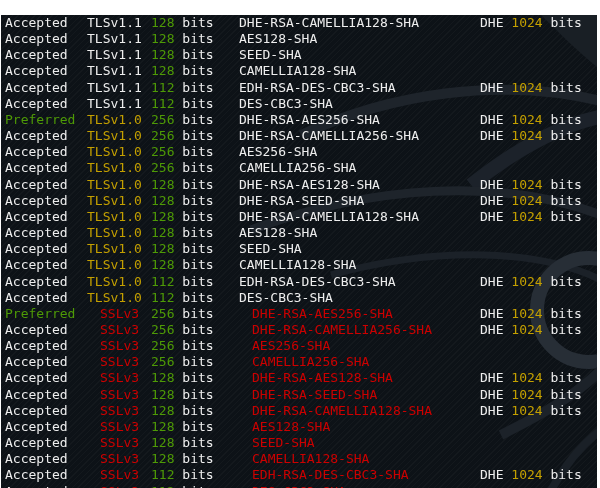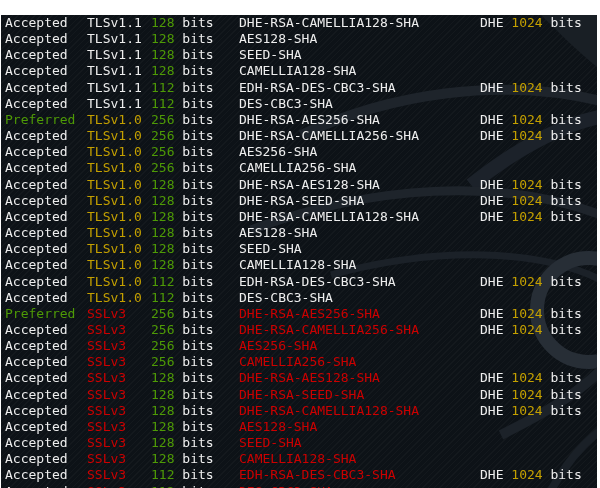--- a/index.html
+++ b/index.html
@@ -37,21 +37,21 @@
   .c-status {left:4px;}
   .c-version{left:86px;}
   .c-bits   {left:150px;}
   .c-cipher {left:238px;}
   .c-kex    {left:479px;}
   
   .c-bits i, .c-kex i{font-style:normal;}
   .white {color:var(--white,#eeeeee);}
   .green {color:var(--green,#4e9a06);text-align:right;}
   .yellow{color:var(--yellow,#c4a000);text-align:right;}
-  .red   {color:var(--red,#cc0000);}
+  .red   {color:var(--red,#cc0000);margin-left:13px;}
 </style>
 </head>
 <body>
 
 <div class="terminal">
   <svg class="watermark" width="596" height="485" viewBox="0 0 596 485" xmlns="http://www.w3.org/2000/svg">
     <path d="M540,0 L596,0 L596,52 C575,35 555,15 540,0 Z" fill="#191f25"></path>
     <path d="M300,120 C390,78 500,62 600,86" fill="none" stroke="#1e242b" stroke-width="10"></path>
     <path d="M470,170 C520,130 570,105 610,100" fill="none" stroke="#1c222a" stroke-width="14"></path>
     <path d="M250,215 C370,170 500,162 600,200" fill="none" stroke="#1e242b" stroke-width="9"></path>

